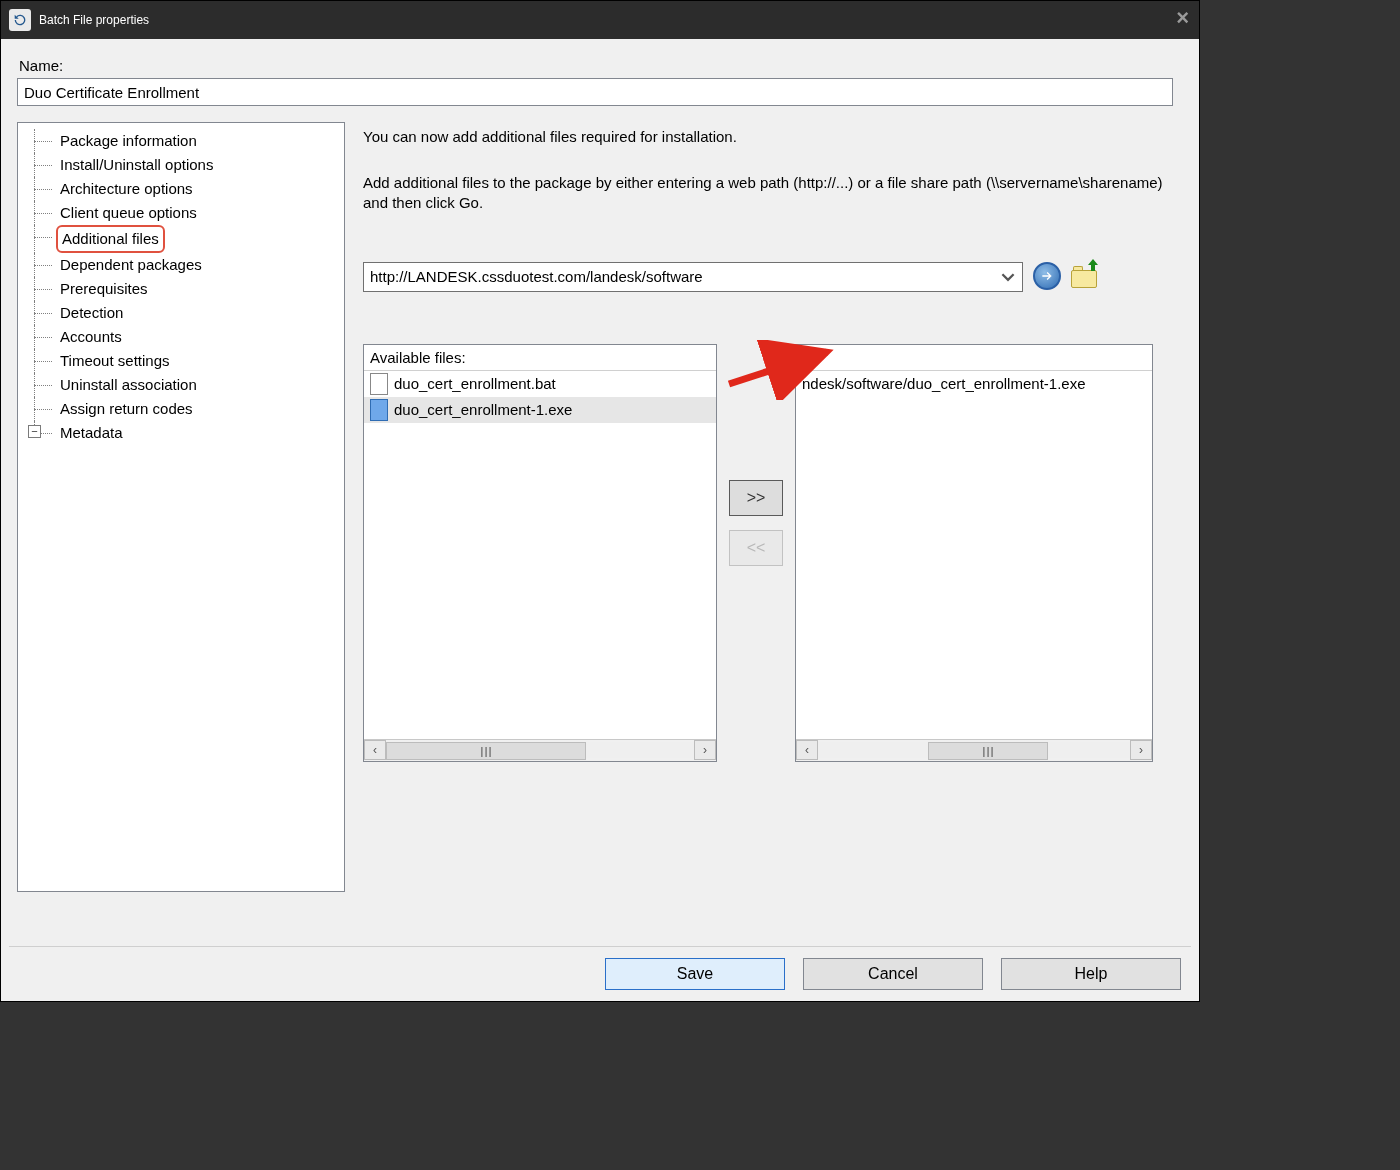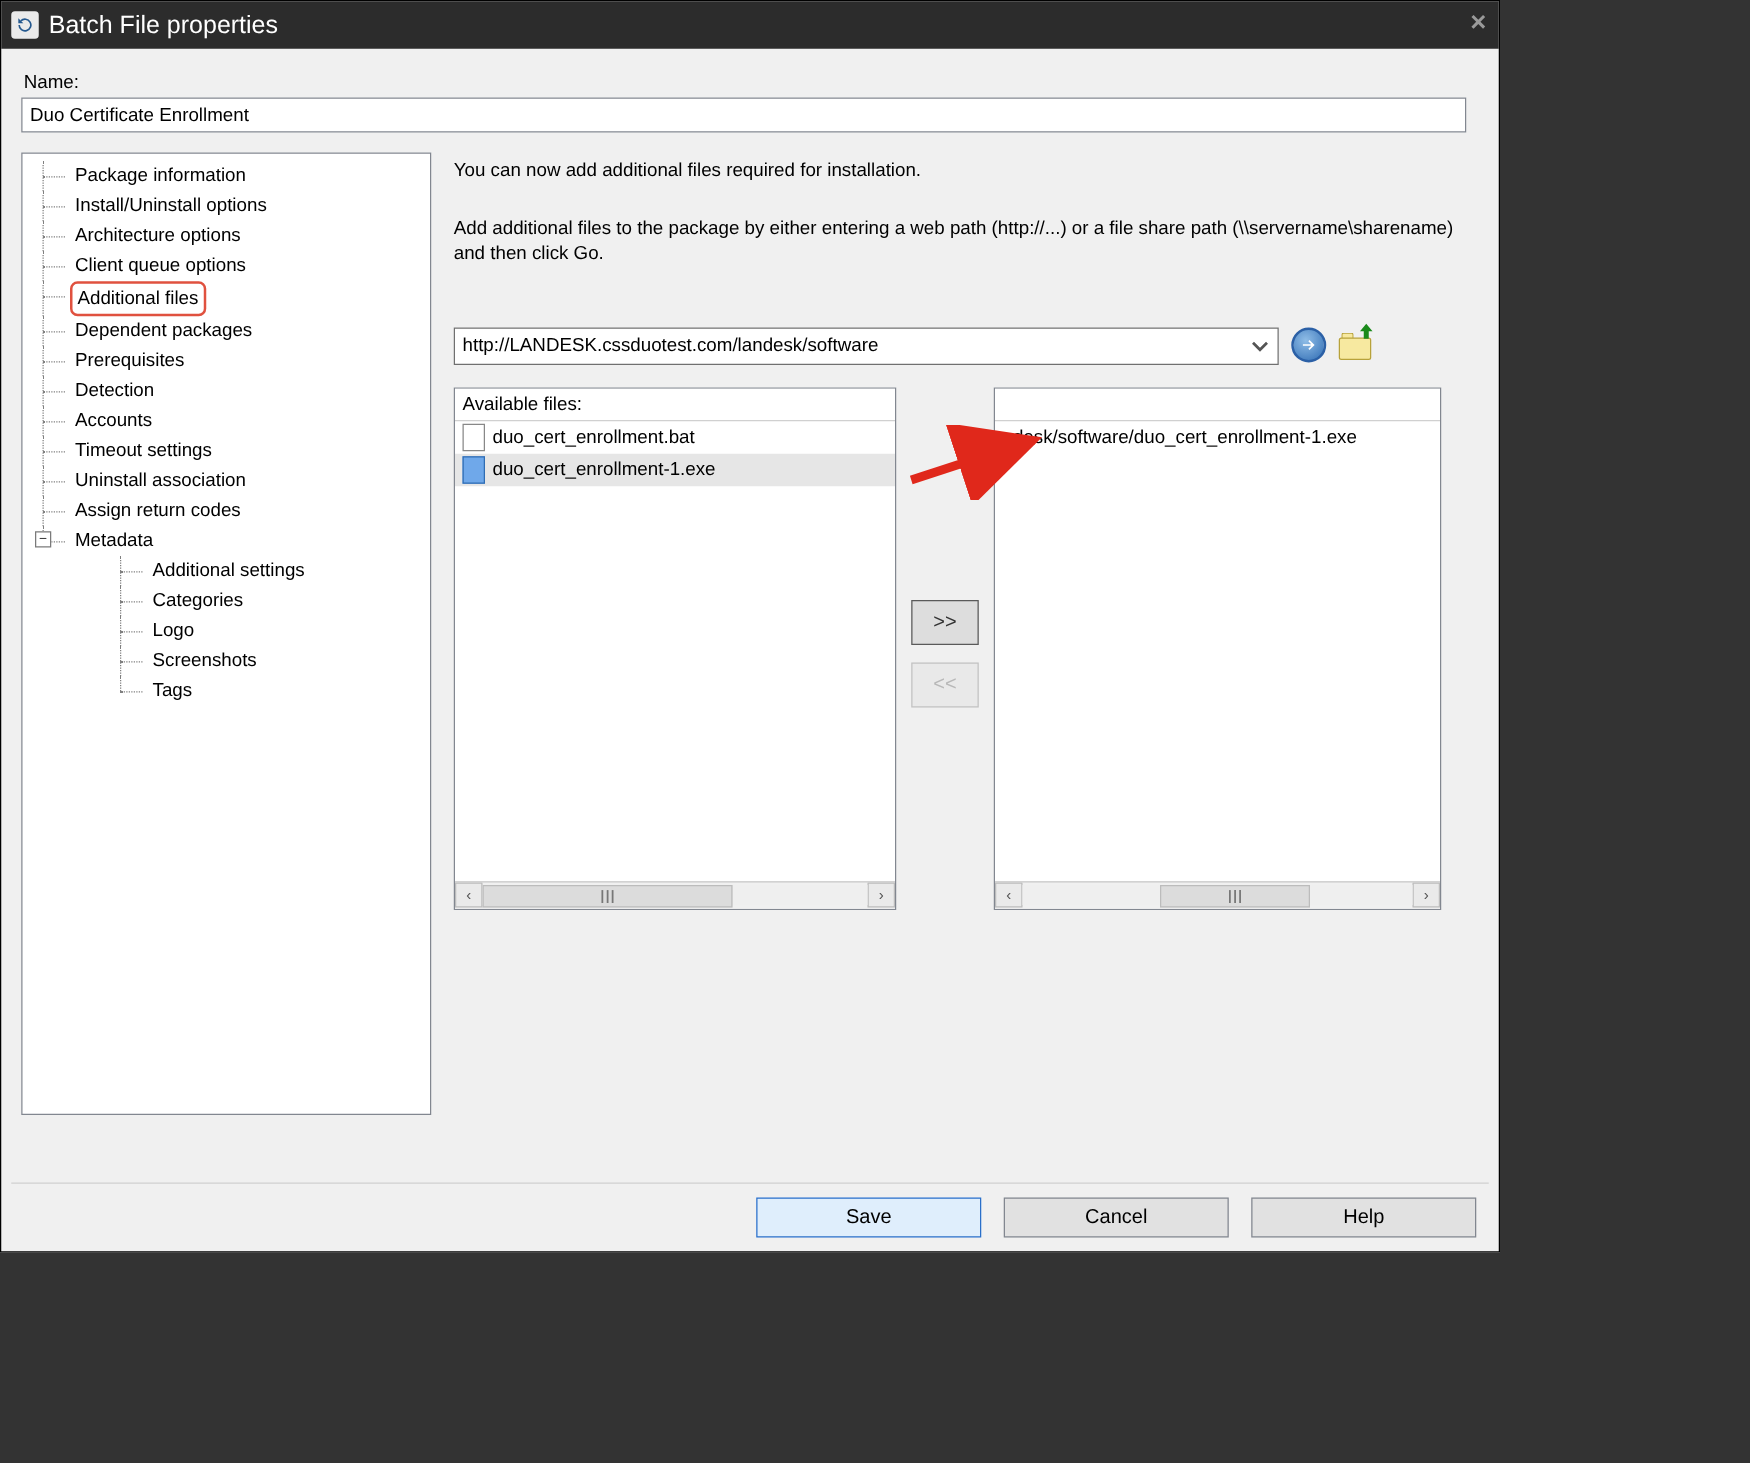--- a/index.html
+++ b/index.html
@@ -27,21 +27,21 @@
     position: relative;
   }
   .titlebar .app-icon {
     width: 22px; height: 22px;
     margin-right: 8px;
     background: #eaeaea;
     border-radius: 3px;
     display:flex;align-items:center;justify-content:center;
   }
   .titlebar .app-icon svg{width:16px;height:16px;}
-  .titlebar .title { font-size: 20px; }
+  .titlebar .title { font-size: 12px; }
   .titlebar .close {
     position: absolute; right: 10px; top: 4px;
     color: #9a9a9a; font-size: 22px; font-weight: bold;
     cursor: pointer;
   }
   .body {
     flex: 1;
     padding: 12px 16px 0 16px;
     display: flex; flex-direction: column;
   }
@@ -158,20 +158,21 @@
   .folder-btn .arrow{
     position:absolute;right:-2px;top:-4px;
   }
   .lists-row { display: flex; align-items:flex-start; gap: 12px; position:relative; }
   .listbox {
     width: 354px; height: 418px;
     border: 1px solid #828790;
     background: #fff;
     display:flex;flex-direction:column;
     position:relative;
+    margin-top:34px;
   }
   .listbox.right { width: 358px; }
   .listbox .header {
     padding: 4px 6px;
     border-bottom: 1px solid #d0d0d0;
     background:#fff;
   }
   .listbox .items { flex:1; overflow:hidden; }
   .file-row {
     display:flex;align-items:center;gap:6px;
@@ -252,27 +253,20 @@
           <li><span>Dependent packages</span></li>
           <li><span>Prerequisites</span></li>
           <li><span>Detection</span></li>
           <li><span>Accounts</span></li>
           <li><span>Timeout settings</span></li>
           <li><span>Uninstall association</span></li>
           <li><span>Assign return codes</span></li>
           <li>
             <span class="meta-toggle">−</span>
             <span>Metadata</span>
-            <ul class="subtree">
-              <li><span>Additional settings</span></li>
-              <li><span>Categories</span></li>
-              <li><span>Logo</span></li>
-              <li><span>Screenshots</span></li>
-              <li><span>Tags</span></li>
-            </ul>
           </li>
         </ul>
       </div>
 
       <div class="right-pane">
         <div class="intro1">You can now add additional files required for installation.</div>
         <div class="intro2">Add additional files to the package by either entering a web path (http://...) or a file share path (\\servername\sharename) and then click Go.</div>
 
         <div class="path-row">
           <div class="path-combo">

